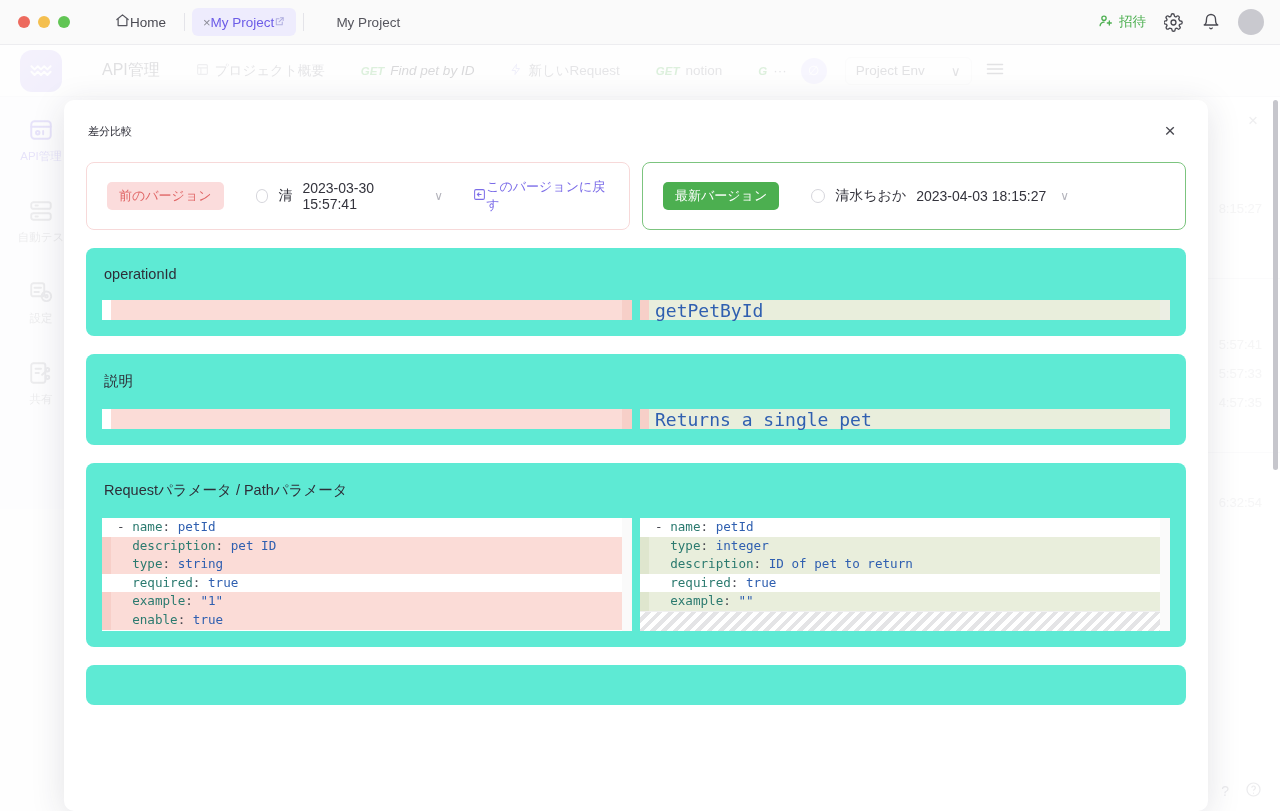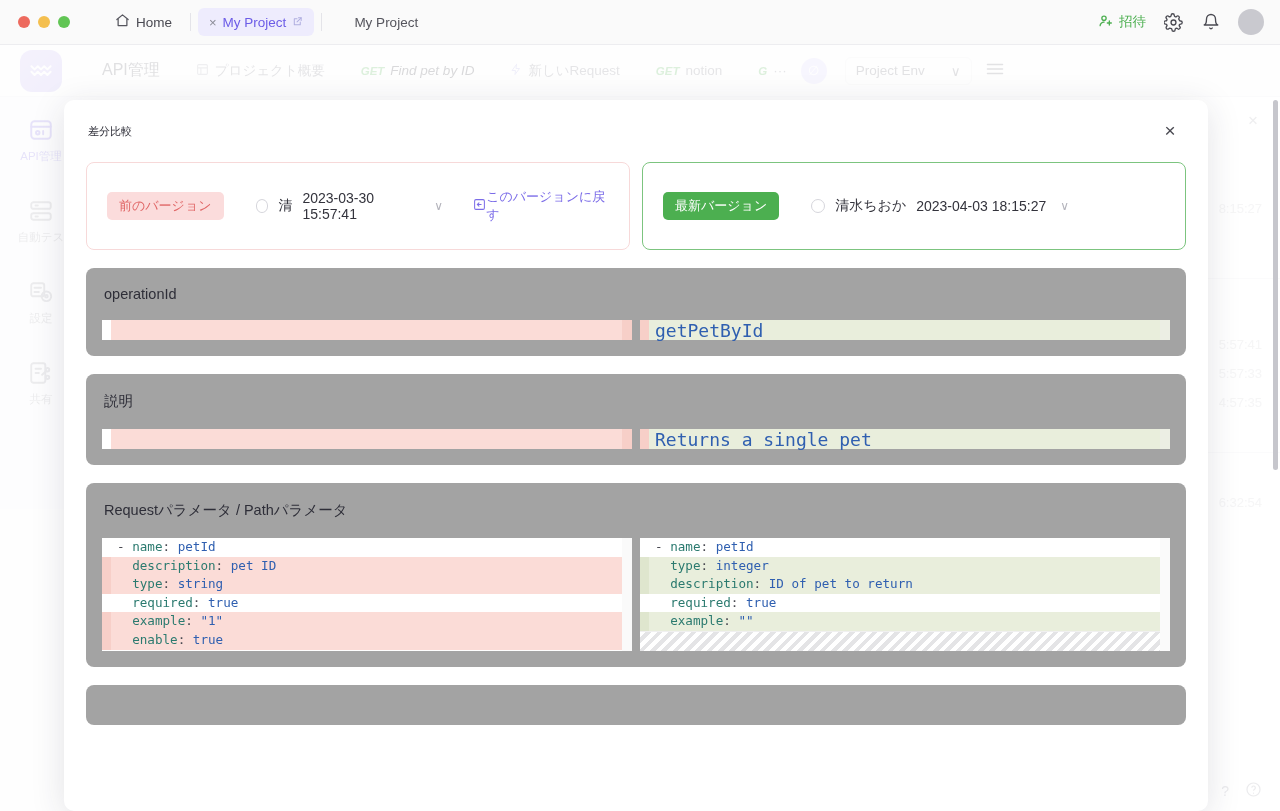--- a/index.html
+++ b/index.html
@@ -25,21 +25,21 @@
     display: flex; align-items: center;
     z-index: 30;
   }
   .traffic { display: flex; gap: 8px; margin-left: 18px; }
   .dot { width: 12px; height: 12px; border-radius: 50%; }
   .dot.red { background: #ed6a5e; }
   .dot.yellow { background: #f4bf4f; }
   .dot.green { background: #61c554; }
 
   .tb-item {
-    display: flex; align-items: center; gap: 6px;
+    display: flex; align-items: center; 
     height: 28px; padding: 0 11px;
     font-size: 13.5px; color: #4a4a52;
     border-radius: 6px;
     white-space: nowrap;
     text-align: center;
   }
   .tb-home { margin-left: 34px; }
   .tb-sep { width: 1px; height: 18px; background: #e4e4e9; margin: 0 7px; }
   .tb-tab-active {
     background: #eeecfd; color: #6c5ce7;
@@ -164,21 +164,21 @@
   .modal-body {
     position: absolute; top: 62px; left: 0;
     width: 1144px; height: 649px;
     overflow: hidden;
     padding: 0 22px;
   }
 
   
   .ver-row { display: flex; gap: 12px; }
   .ver-panel {
-    flex: 1; height: 88px;
+    flex: 1; height: 68px;
     border-radius: 8px;
     display: flex; align-items: center;
     padding: 0 20px;
   }
   .ver-panel.old { border: 1px solid #f7d9d9; background: #ffffff; }
   .ver-panel.new { border: 1px solid #7cc47f; background: #ffffff; }
   .tag {
     font-size: 13px; padding: 5px 12px; border-radius: 5px;
     white-space: nowrap;
   }
@@ -193,21 +193,21 @@
   .ver-time { font-size: 14px; color: #33333c; }
   .chev { color: #b4b4bc; font-size: 12px; margin-left: 4px; }
   .revert {
     display: flex; align-items: center; gap: 0;
     margin-left: 30px; font-size: 13px; color: #7b6ce8;
   }
 
   
   .section {
     margin-top: 18px;
-    background: #a3a3a3;
+    background: #5eead4;
     border-radius: 8px;
     padding: 18px 16px 16px 16px;
   }
   .section-title { font-size: 14.5px; color: #2e2e38; margin-bottom: 18px; padding-left: 2px; }
 
   .diff-row { display: flex; gap: 8px; }
   .pane {
     flex: 1; position: relative;
     font-family: "DejaVu Sans Mono", monospace;
     font-size: 12.6px; line-height: 18.6px;

